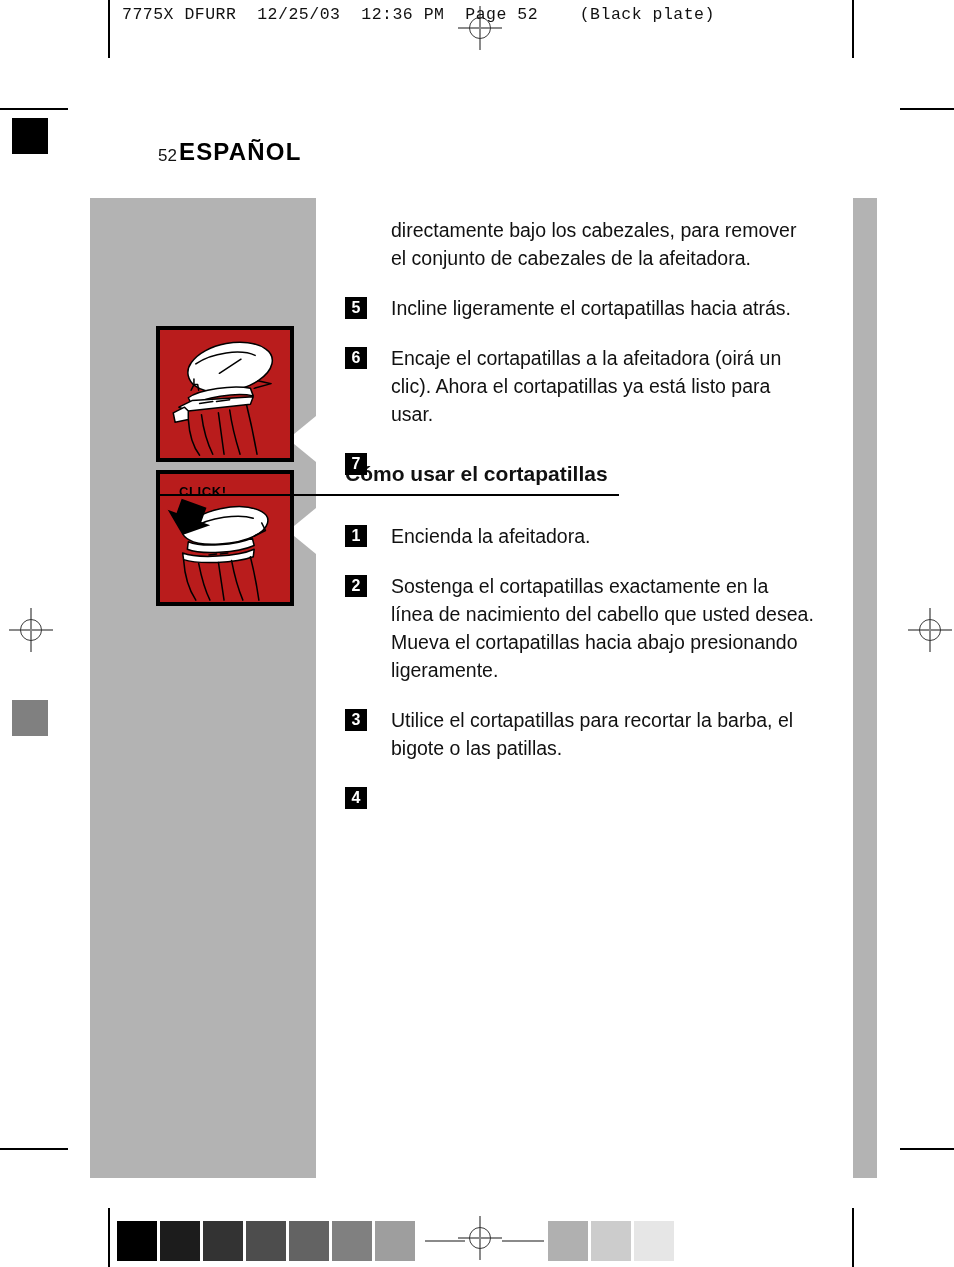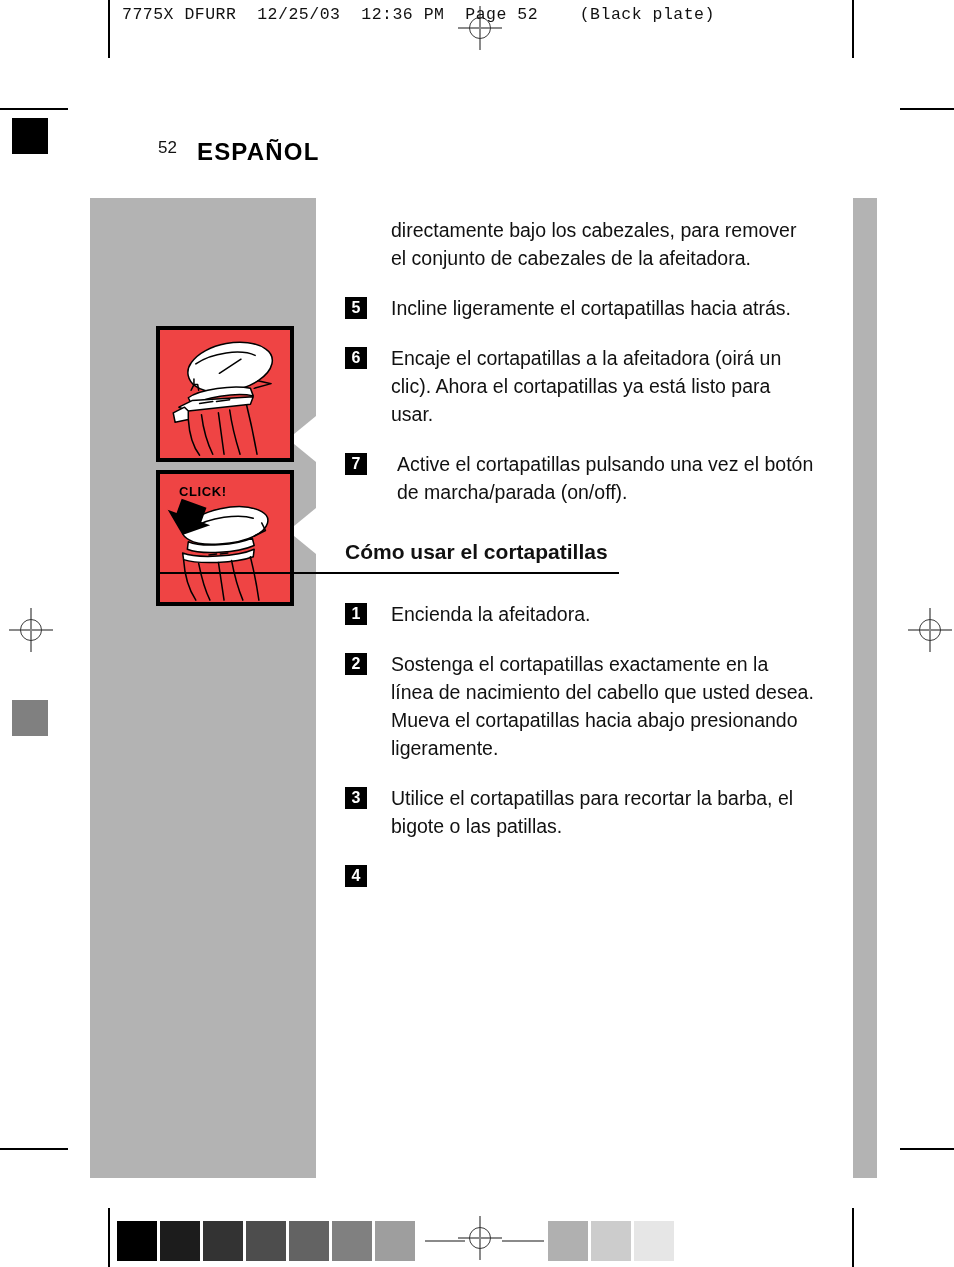--- a/index.html
+++ b/index.html
@@ -39,21 +39,21 @@
     font-family: "Liberation Mono", "DejaVu Sans Mono", monospace;
     font-size: 16.5px;
     letter-spacing: 0.5px;
     color: #111;
     white-space: pre;
   }
 
   
   .page-head {
     position: absolute; left: 158px; top: 138px;
-    display: flex; align-items: flex-start; gap: 20px;
+    display: flex; align-items: flex-end; gap: 2px;
   }
   .folio { font-size: 17px; color: #111; }
   .chapter {
     font-size: 24px; font-weight: bold; letter-spacing: 1.2px; color: #000;
   }
 
   
   .art-band {
     position: absolute; left: 90px; top: 198px;
     width: 226px; height: 980px;
@@ -67,21 +67,21 @@
   }
   .side-band {
     position: absolute; left: 853px; top: 198px;
     width: 24px; height: 980px;
     background: #b3b3b3;
   }
 
   
   .fig {
     position: absolute;
-    background: #ef4444;
+    background: #b91c1c;
     border: 4px solid #000;
   }
   .fig svg { display: block; width: 100%; height: 100%; }
   .click-word {
     position: absolute; left: 19px; top: 10px;
     font-size: 13px; font-weight: bold; letter-spacing: 0.6px;
     color: #000;
   }
 
   
@@ -222,21 +222,20 @@
     <span>Incline ligeramente el cortapatillas hacia atrás.</span>
   </div>
 
   <div class="step">
     <span class="num">6</span>
     <span>Encaje el cortapatillas a la afeitadora (oirá un clic). Ahora el cortapatillas ya está listo para usar.</span>
   </div>
 
   <div class="step wide-indent">
     <span class="num">7</span>
-    <span>Active el cortapatillas pulsando una vez el botón de marcha/parada (on/off).</span>
   </div>
 
   <h2 class="section-head">Cómo usar el cortapatillas</h2>
   <div class="section-rule"></div>
 
   <div class="lower-list">
     <div class="step">
       <span class="num">1</span>
       <span>Encienda la afeitadora.</span>
     </div>

